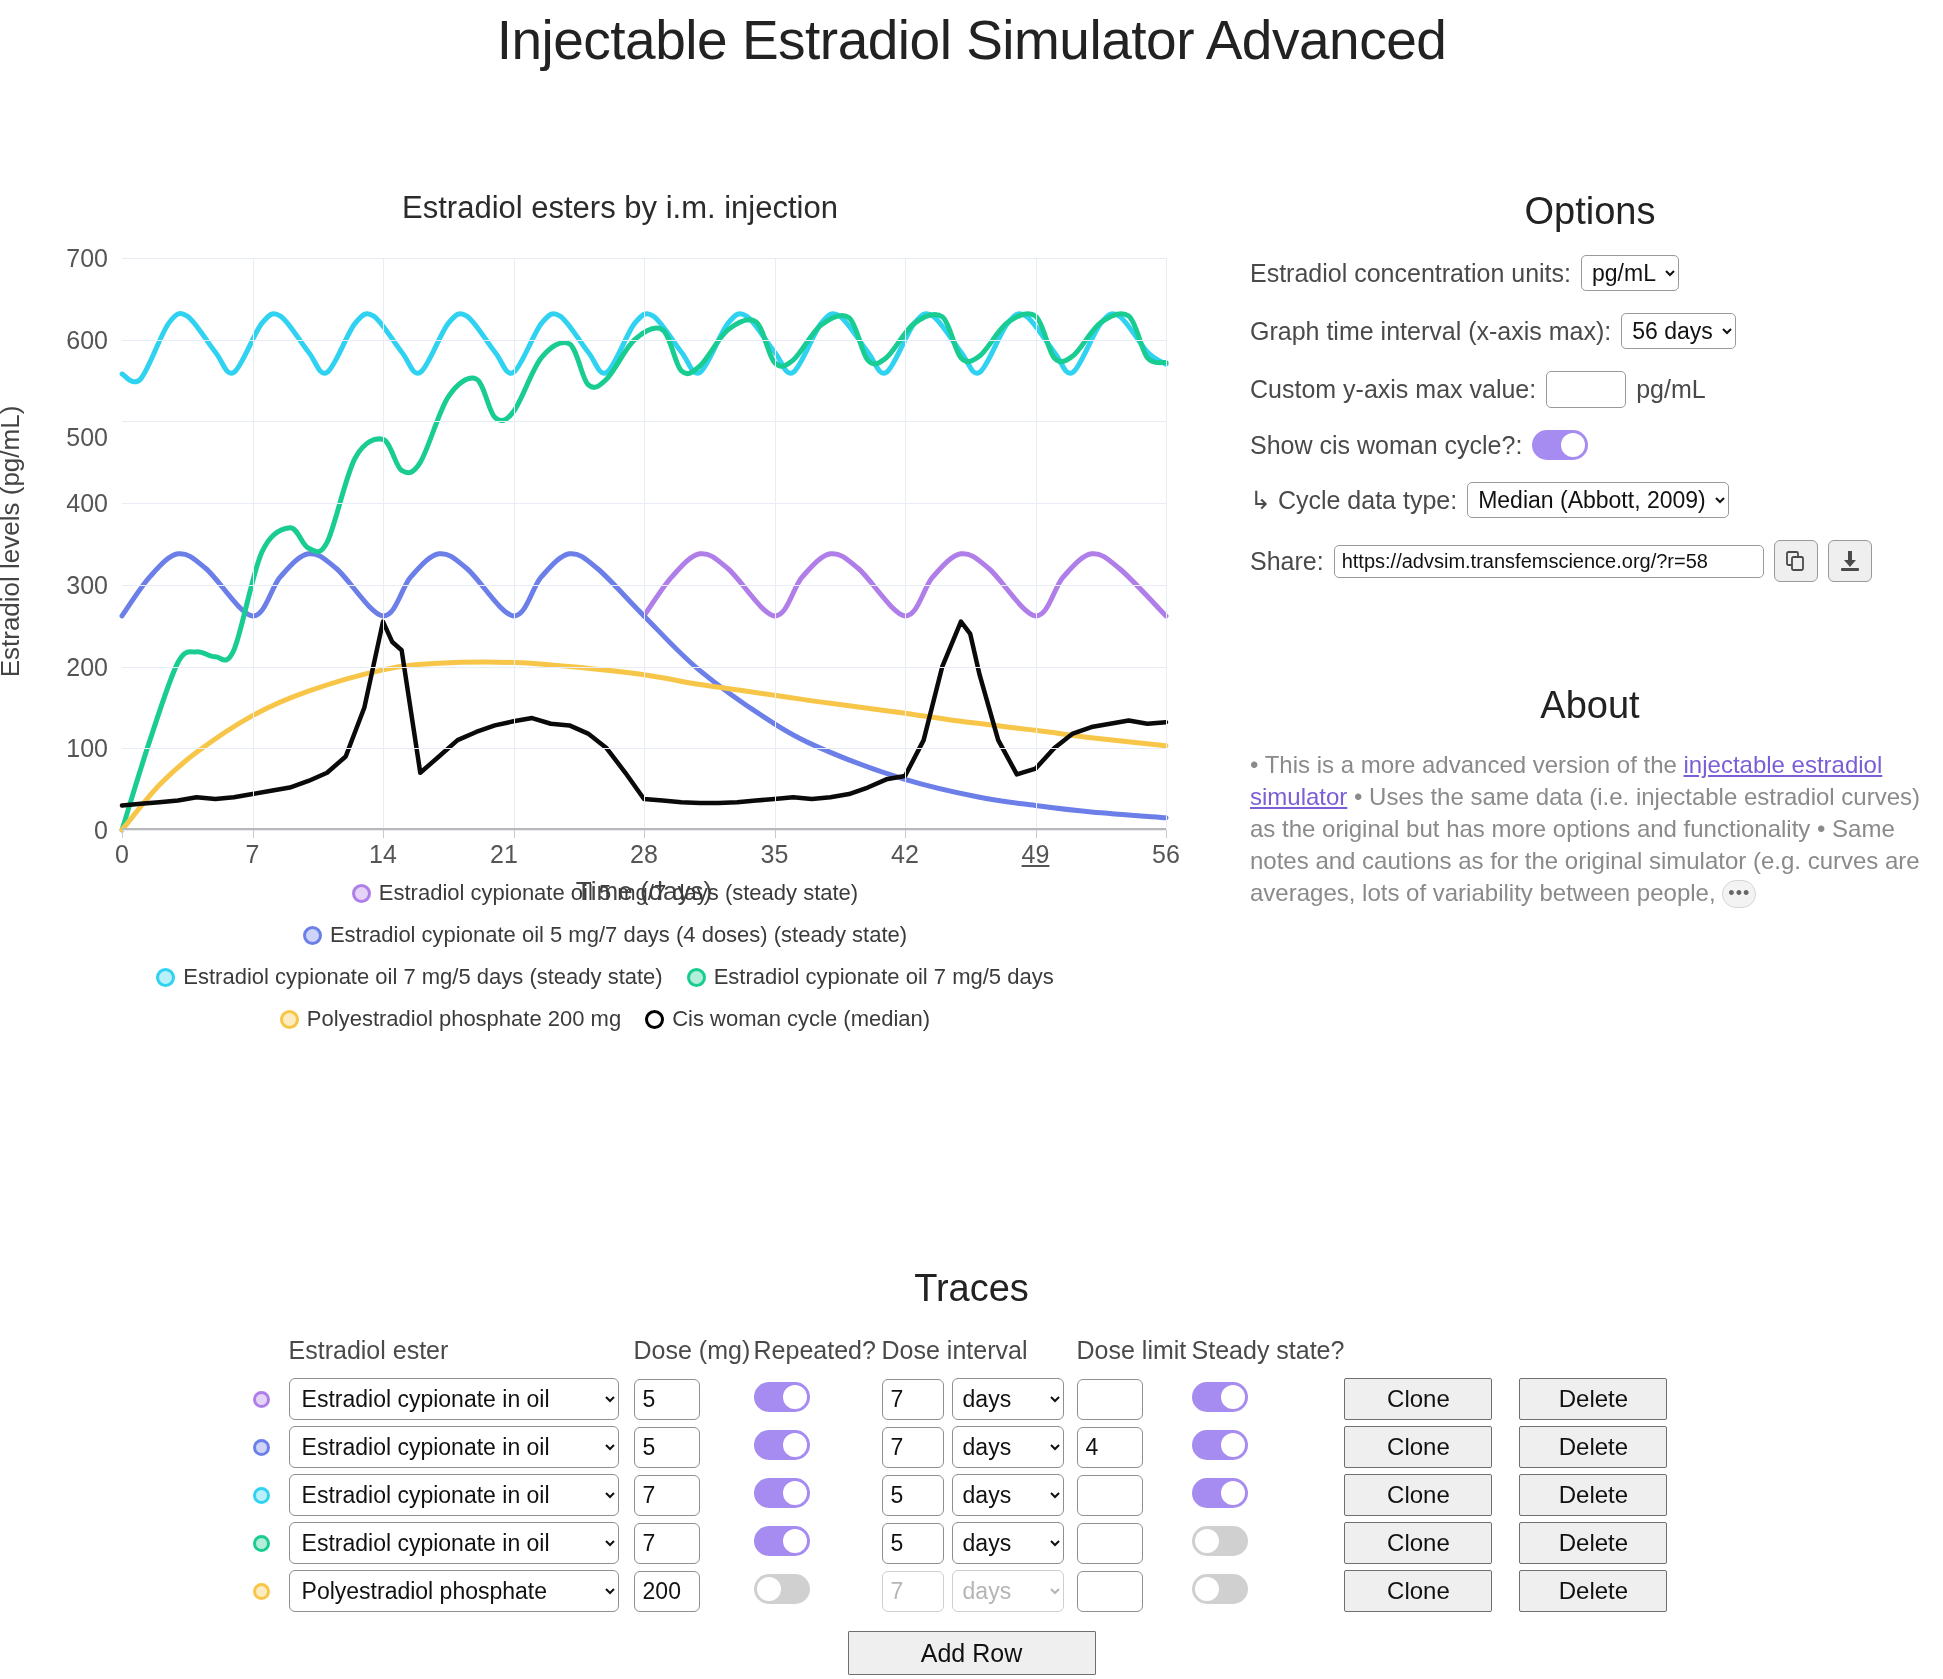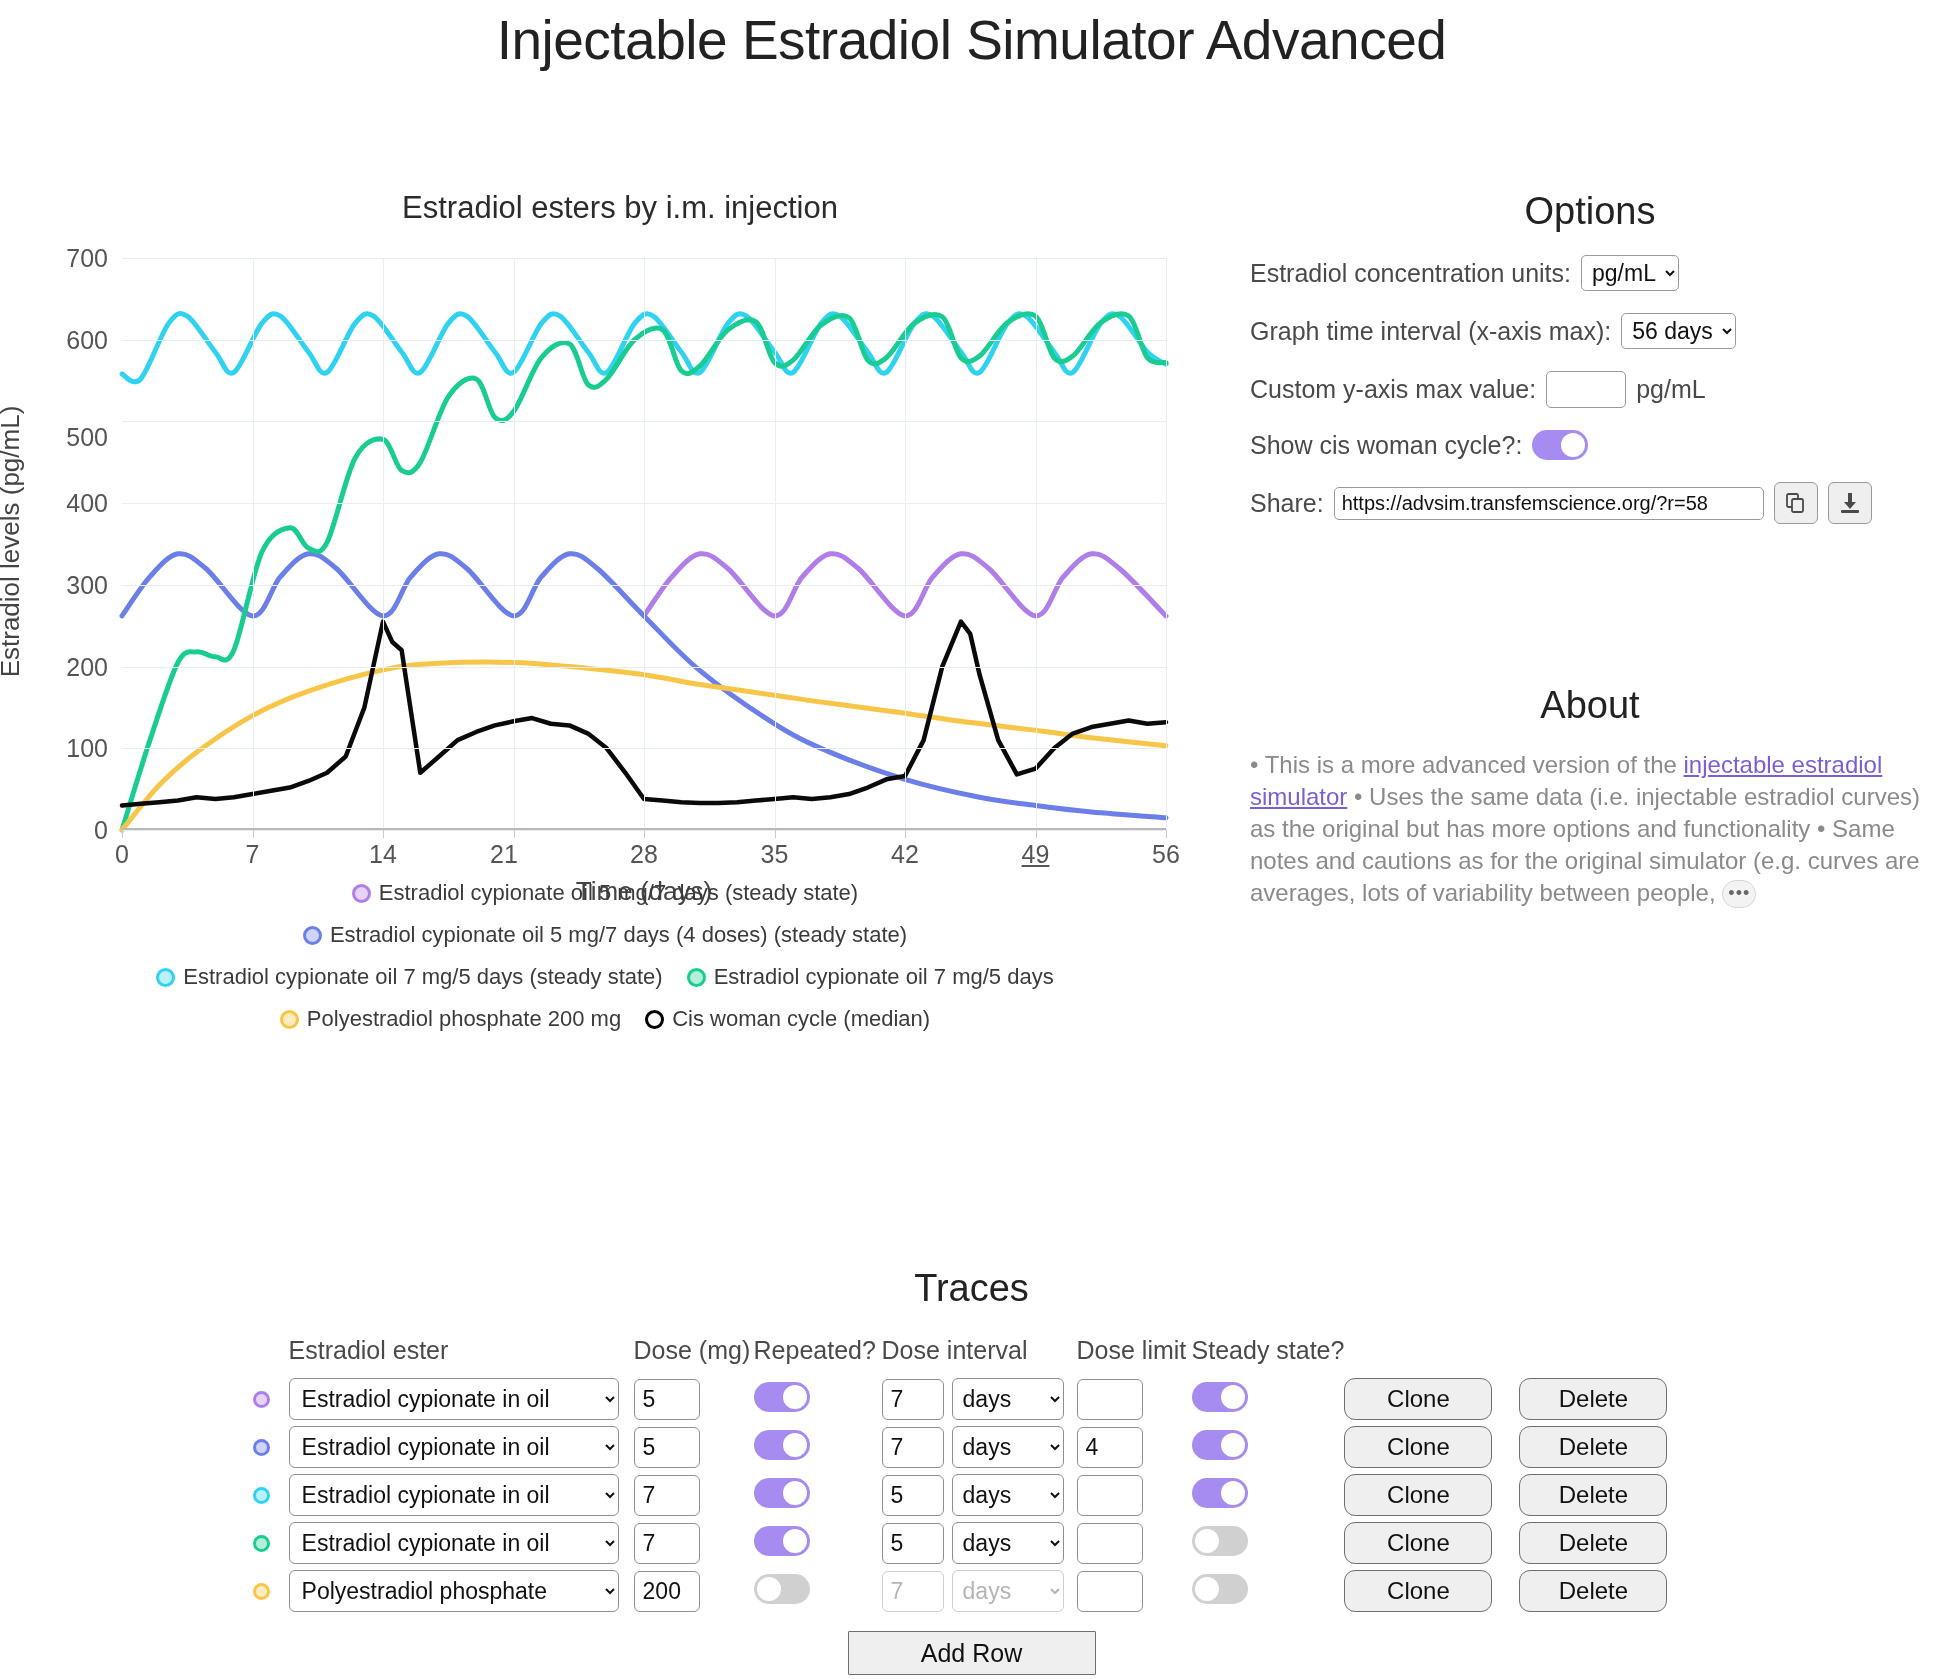--- a/index.html
+++ b/index.html
@@ -276,21 +276,21 @@
   }
   .disabled-field { color: #b5b5b5 !important; border-color: #cfcfcf !important; background: #fff; }
   button.gray-btn {
     width: 148px; height: 42px;
     font-size: 24px;
     border: 1px solid #6f6f6f;
     background: #efefef;
     color: #111;
     font-family: "Liberation Sans", sans-serif;
     cursor: pointer;
-    border-radius: 11px;
+    border-radius: 2px;
   }
   #add-row-wrap { text-align: center; margin-top: 16px; }
   button#add-row-button {
     width: 248px; height: 44px;
     font-size: 25px;
     border: 1px solid #6f6f6f;
     background: #efefef;
     color: #111;
     font-family: "Liberation Sans", sans-serif;
     cursor: pointer;
@@ -422,20 +422,26 @@
       <span>Custom y-axis max value:</span>
       <input class="ui-input" type="text" value="" style="">
       <span>pg/mL</span>
     </div>
 
     <div class="opt-row">
       <span>Show cis woman cycle?:</span>
       <span class="toggle"></span>
     </div>
 
+    <div class="opt-row">
+      <span>↳ Cycle data type:</span>
+      <select class="ui-select">
+        <option>Median (Abbott, 2009)</option>
+      </select>
+    </div>
 
     <div class="opt-row">
       <span>Share:</span>
       <input id="share-url" class="ui-input" type="text" value="https://advsim.transfemscience.org/?r=58" style="">
       <span class="icon-btn">
         <svg width="24" height="24" viewBox="0 0 24 24" fill="none" stroke="#4a4a4a" stroke-width="1.8">
           <rect x="3" y="3" width="11" height="13" rx="1.5"></rect>
           <rect x="8" y="8" width="11" height="13" rx="1.5" fill="#efefef"></rect>
         </svg>
       </span>

